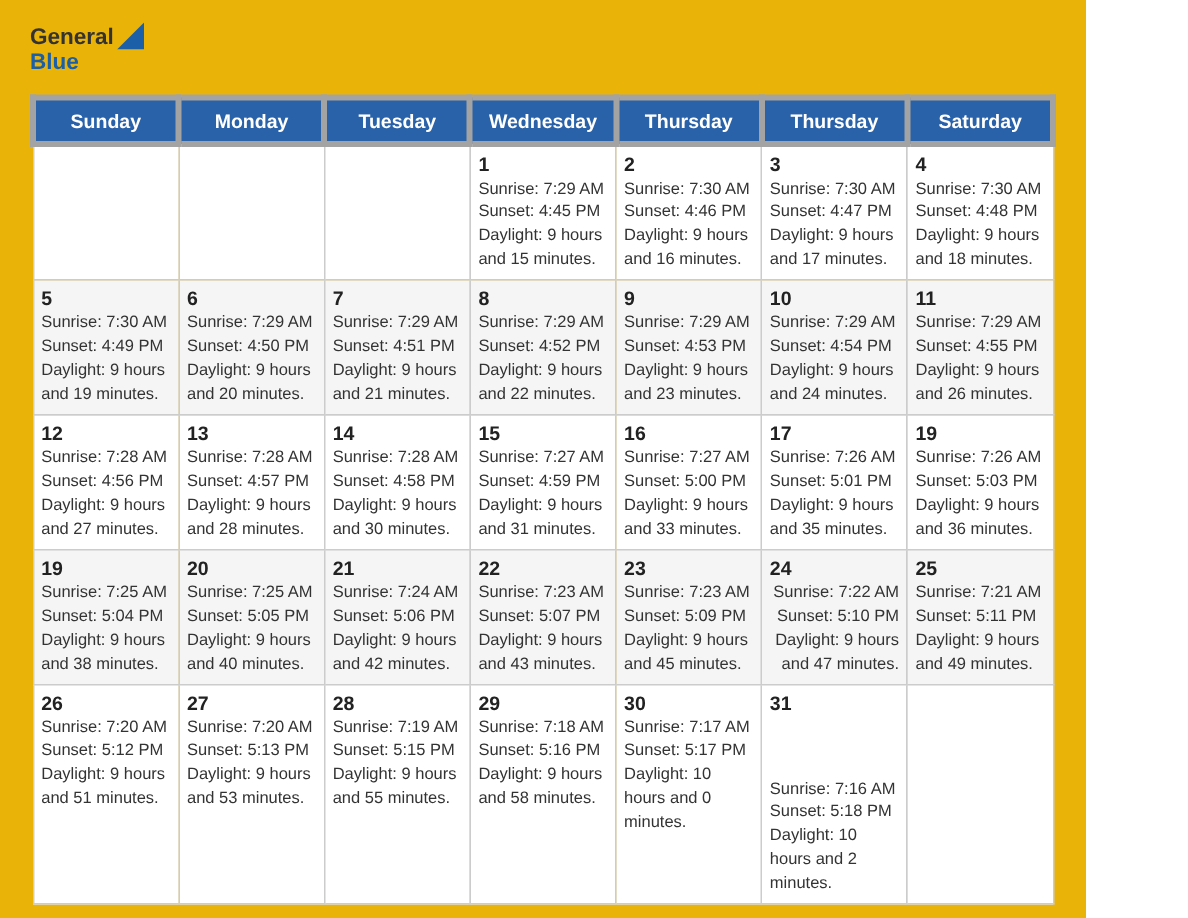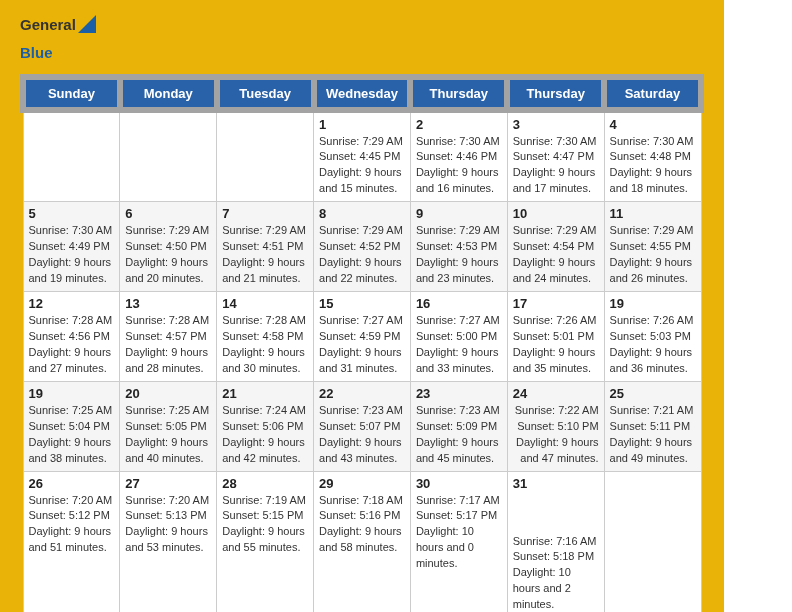--- a/index.html
+++ b/index.html
@@ -42,21 +42,21 @@
       border-collapse: collapse;
       border: 1px solid #ccc;
     }
     .calendar-table th {
       background: #2962a8;
       color: #fff;
       font-size: 13px;
       font-weight: bold;
       text-align: center;
       padding: 6px 4px;
-      border: 6px solid #a3a3a3;
+      border: 4px solid #a3a3a3;
     }
     .calendar-table td {
       border: 1px solid #ccc;
       vertical-align: top;
       padding: 4px 5px;
       width: calc(100% / 7);
       min-height: 80px;
       font-size: 11px;
       color: #333;
       background: #fff;
@@ -84,21 +84,21 @@
   </style>
 </head>
 <body>
 
 <div class="page">
   <div class="header">
     <div class="logo">
     <div style="display:flex;align-items:flex-start;">
       <div style="position:relative;">
         <div style="font-family:Arial,sans-serif;font-size:15px;font-weight:bold;color:#333;line-height:1.15;">General</div>
-        <div style="font-family:Arial,sans-serif;font-size:15px;font-weight:bold;color:#1a5fa8;line-height:1.15;margin-top:11px;">Blue</div>
+        <div style="font-family:Arial,sans-serif;font-size:15px;font-weight:bold;color:#1a5fa8;line-height:1.15;">Blue</div>
       </div>
       <svg width="18" height="18" viewBox="0 0 18 18" style="margin-left:2px;margin-top:-1px;">
         <polygon points="0,18 18,0 18,18" fill="#1a5fa8"></polygon>
       </svg>
     </div>
   </div>
     <div class="title-block">
       <div class="calendar-title"></div>
       <div class="calendar-subtitle"></div>
     </div>

